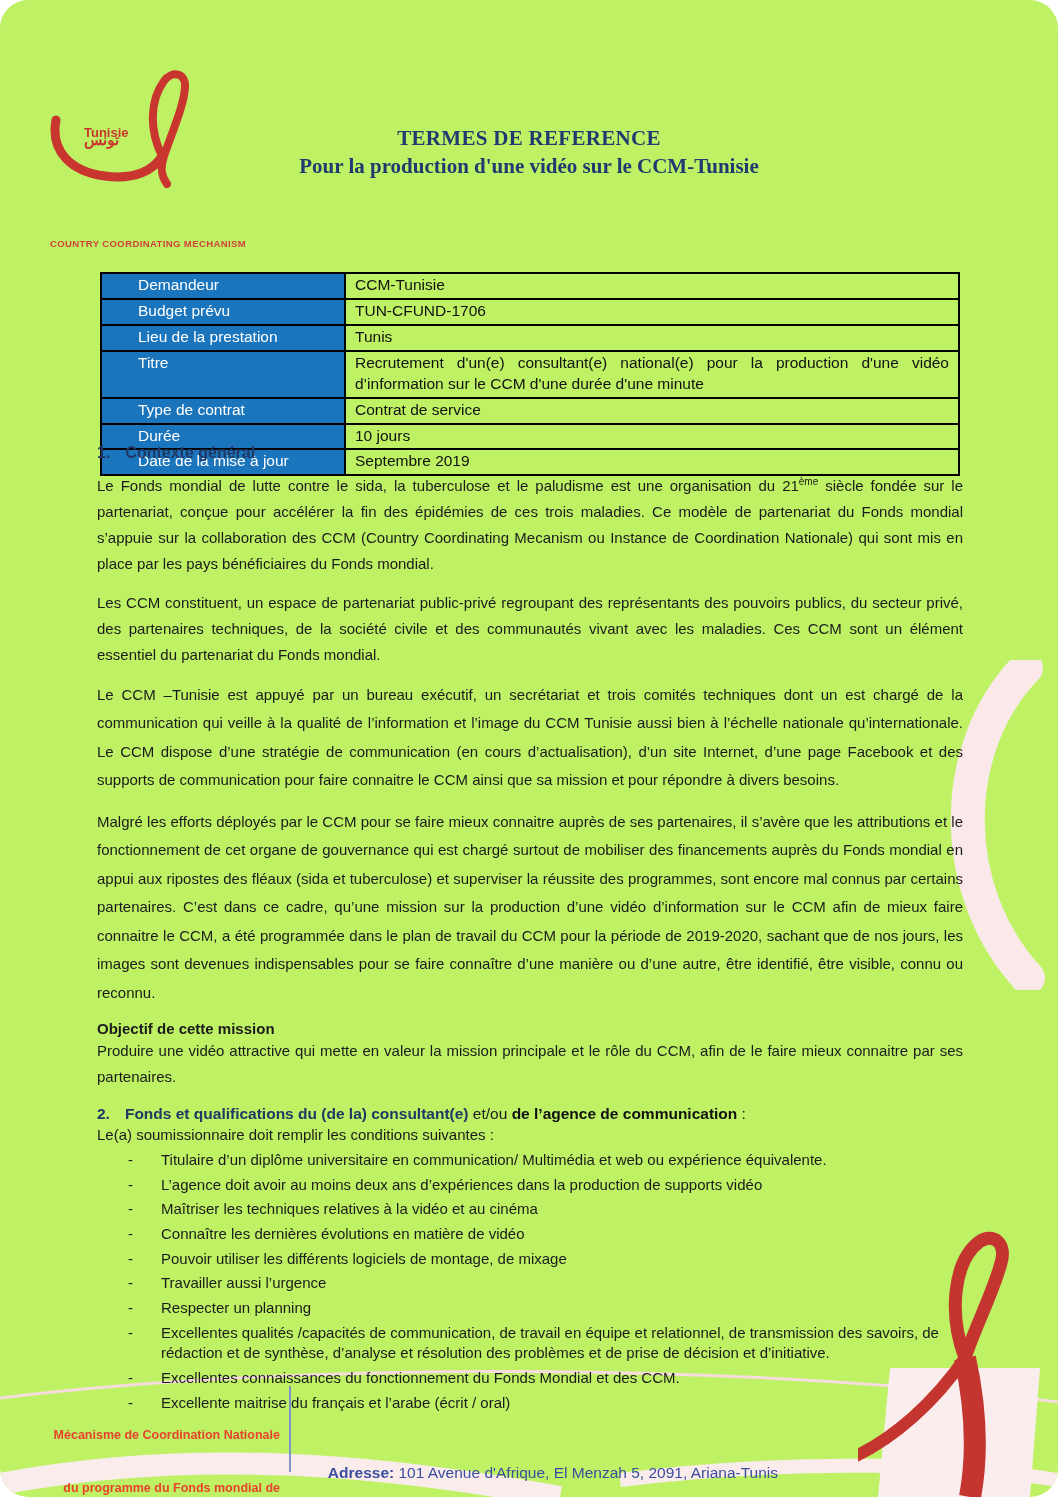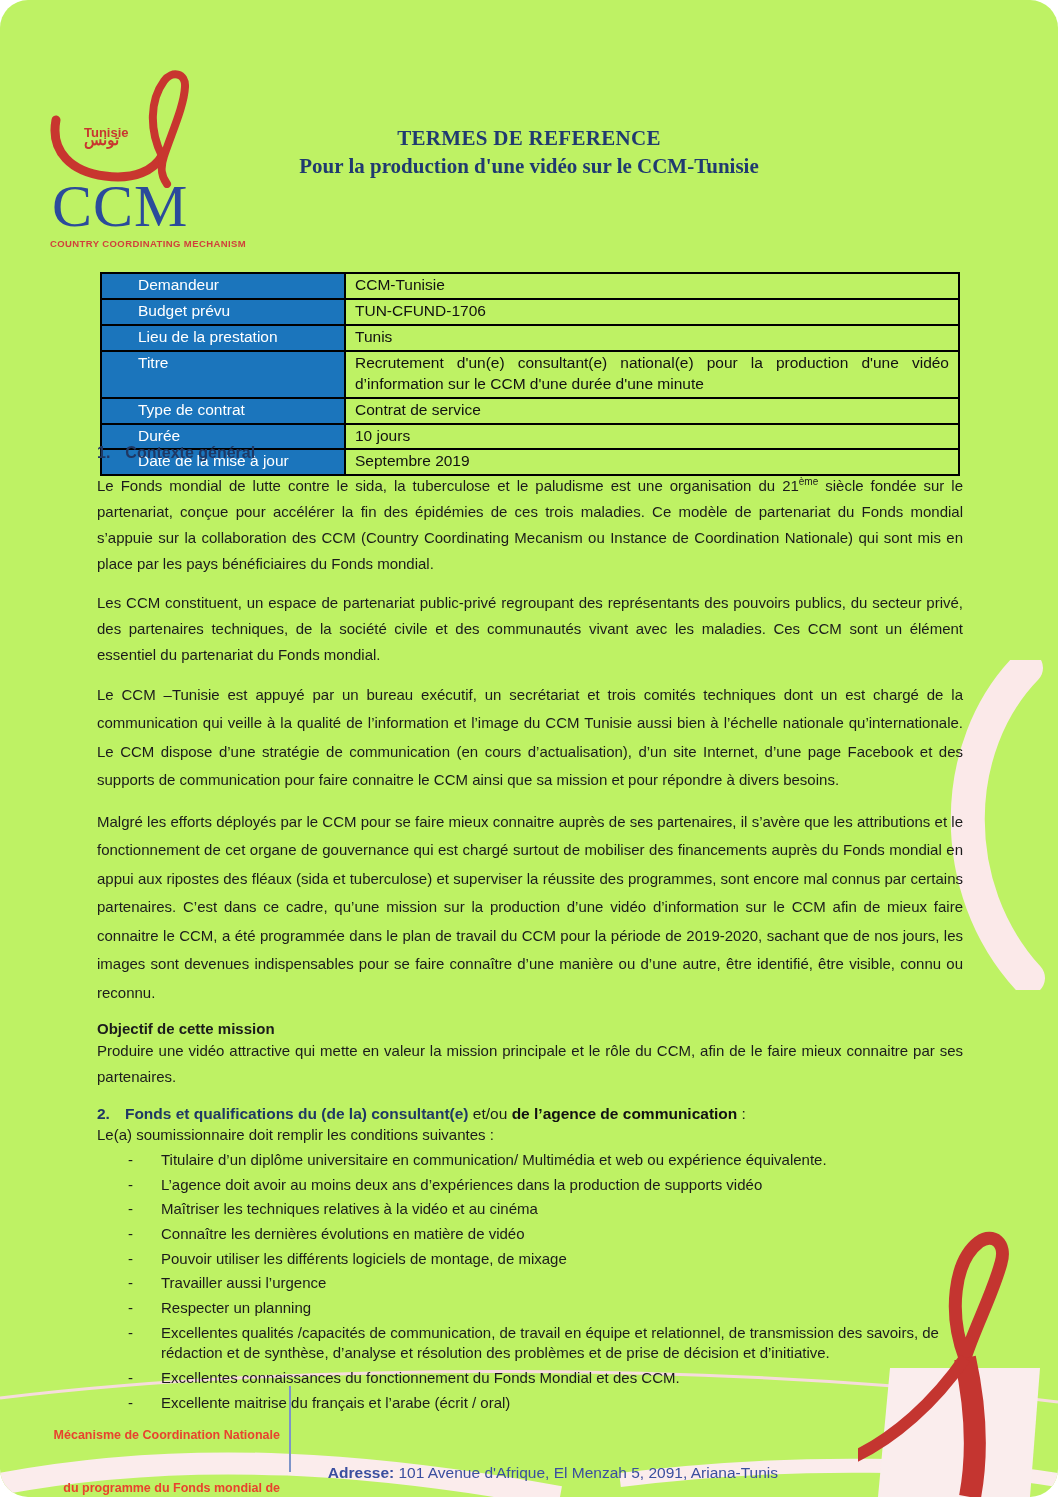--- a/index.html
+++ b/index.html
@@ -82,21 +82,20 @@
     <path d="M107,141 C76,186 36,221 -4,240" fill="none" stroke="#c43530" stroke-width="12"></path>
   </svg>
 
   <div class="logo">
     <svg class="logo-ribbon" viewBox="0 0 165 120">
       <path d="M8,52 C2,84 24,104 57,108 C87,112 106,102 114,88" fill="none" stroke="#c8362f" stroke-width="9" stroke-linecap="round"></path>
       <path d="M114,88 C101,62 102,32 116,13 C124,2 138,5 137,19 C136,38 124,64 116,88 C112,100 113,108 119,116" fill="none" stroke="#c8362f" stroke-width="8" stroke-linecap="round"></path>
     </svg>
     <div class="logo-country">Tunisie</div>
     <div class="logo-country-ar">تونس</div>
-    <div class="logo-acronym">CCM</div>
     <div class="logo-tagline">COUNTRY COORDINATING MECHANISM</div>
   </div>
 
   <div class="doc-title">
     <div class="line1">TERMES DE REFERENCE</div>
     <div class="line2">Pour la production d'une vidéo sur le CCM-Tunisie</div>
   </div>
 
   <table class="info-table">
     <tbody>

